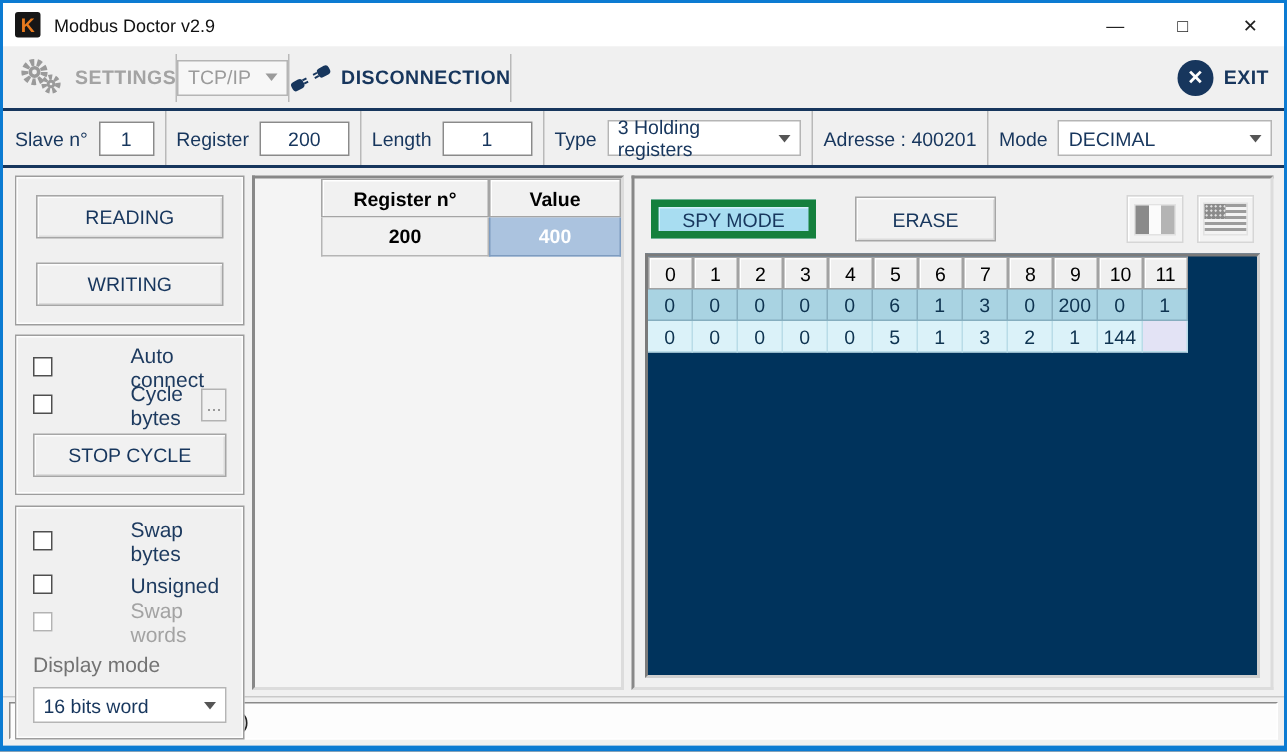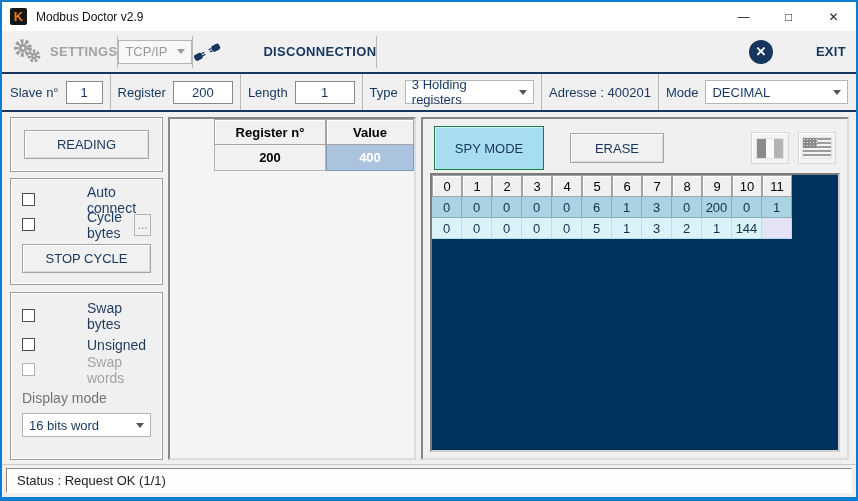--- a/index.html
+++ b/index.html
@@ -23,21 +23,21 @@
   .win-title { margin-left: 9px; font-size: 12px; color: #111; }
   .win-controls { margin-left: auto; display: flex; height: 100%; }
   .win-btn { width: 45px; height: 100%; display: flex; align-items: center; justify-content: center;
     font-size: 12px; color: #222; cursor: default; }
   
   .toolbar { height: 43px; background: #f0f0f0; border-bottom: 2px solid #17365d;
     display: flex; align-items: center; padding: 0 10px; flex: 0 0 auto; }
   .tb-group { display: flex; align-items: center; gap: 6px; }
   .tb-sep { width: 1px; height: 32px; background: #b9b9b9; }
   .tb-label-gray { color: #a3a3a3; font-weight: bold; font-size: 13px; letter-spacing: .3px; }
-  .tb-label-navy { color: #17365d; font-weight: bold; font-size: 13px; letter-spacing: .3px; margin-left: 36px; }
+  .tb-label-navy { color: #17365d; font-weight: bold; font-size: 13px; letter-spacing: .3px; }
   .combo { background: #f7f7f7; border: 1px solid #b5b5b5; height: 24px;
     display: flex; align-items: center; justify-content: space-between; padding: 0 6px; }
   .combo.disabled { color: #9b9b9b; }
   .combo-arrow { width: 0; height: 0; border-left: 4px solid transparent; border-right: 4px solid transparent;
     border-top: 5px solid #555; margin-left: 8px; }
   .combo.disabled .combo-arrow { border-top-color: #9b9b9b; }
   .ip-text { font-weight: bold; font-size: 14px; color: #17365d; }
   .exit-group { margin-left: auto; display: flex; align-items: center; gap: 7px; }
   .exit-icon { width: 24px; height: 24px; border-radius: 50%; background: #17365d; color: #fff;
     display: flex; align-items: center; justify-content: center; font-size: 13px; font-weight: bold; }
@@ -77,21 +77,21 @@
   .rt-head { height: 26px; background: #f1f1f1; border: 1px solid #a5a5a5;
     box-shadow: inset 1px 1px 0 #fff; color: #000; font-weight: bold; font-size: 13px;
     display: flex; align-items: center; justify-content: center; }
   .rt-cell { height: 26px; display: flex; align-items: center; justify-content: center; font-weight: bold; font-size: 13px; }
   .rt-reg { background: #f1f1f1; border: 1px solid #b5b5b5; border-top: none; color: #000; }
   .rt-val.sel { background: #abc3df; border: 1px solid #7e9cc0; border-top: none; color: #fff; }
   
   .right-panel { flex: 1; background: #f0f0f0; border: 2px inset #dcdcdc; display: flex; flex-direction: column;
     padding: 7px 7px 6px 7px; min-width: 0; }
   .spy-controls { display: flex; align-items: center; flex: 0 0 40px; padding: 0 4px; }
-  .spy-btn { width: 110px; height: 44px; background: #a8ddf1; border: 1px solid #15803d; color: #17365d; font-size: 13px;
+  .spy-btn { width: 110px; height: 26px; background: #a8ddf1; border: 5px solid #15803d; color: #17365d; font-size: 13px;
     display: flex; align-items: center; justify-content: center;
     box-shadow: inset 1px 1px 0 #d4effa; cursor: default; }
   .erase-btn { width: 94px; height: 30px; margin-left: 26px; }
   .flags { margin-left: auto; display: flex; gap: 9px; }
   .flag-btn { width: 38px; height: 32px; background: #f3f3f3; border: 1px solid #d6d6d6;
     display: flex; align-items: center; justify-content: center;
     box-shadow: inset 1px 1px 0 #fff; }
   .flag-fr { width: 28px; height: 21px; display: flex; border: 1px solid #e2e2e2; }
   .flag-fr .s1 { flex: 1; background: #8a8a8a; }
   .flag-fr .s2 { flex: 1; background: #fbfbfb; }
@@ -198,20 +198,21 @@
       <span>DECIMAL</span>
       <span class="combo-arrow"></span>
     </div>
   </div>
 
   <div class="main">
 
     <div class="left-col">
       <div class="group group-btns">
         <div class="btn">READING</div>
+        <div class="btn">WRITING</div>
       </div>
       <div class="group group-cycle">
         <div class="check-row">
           <div class="checkbox"></div>
           <span class="check-label">Auto connect</span>
         </div>
         <div class="check-row">
           <div class="checkbox"></div>
           <span class="check-label">Cycle bytes</span>
           <div class="dots-btn">...</div>

